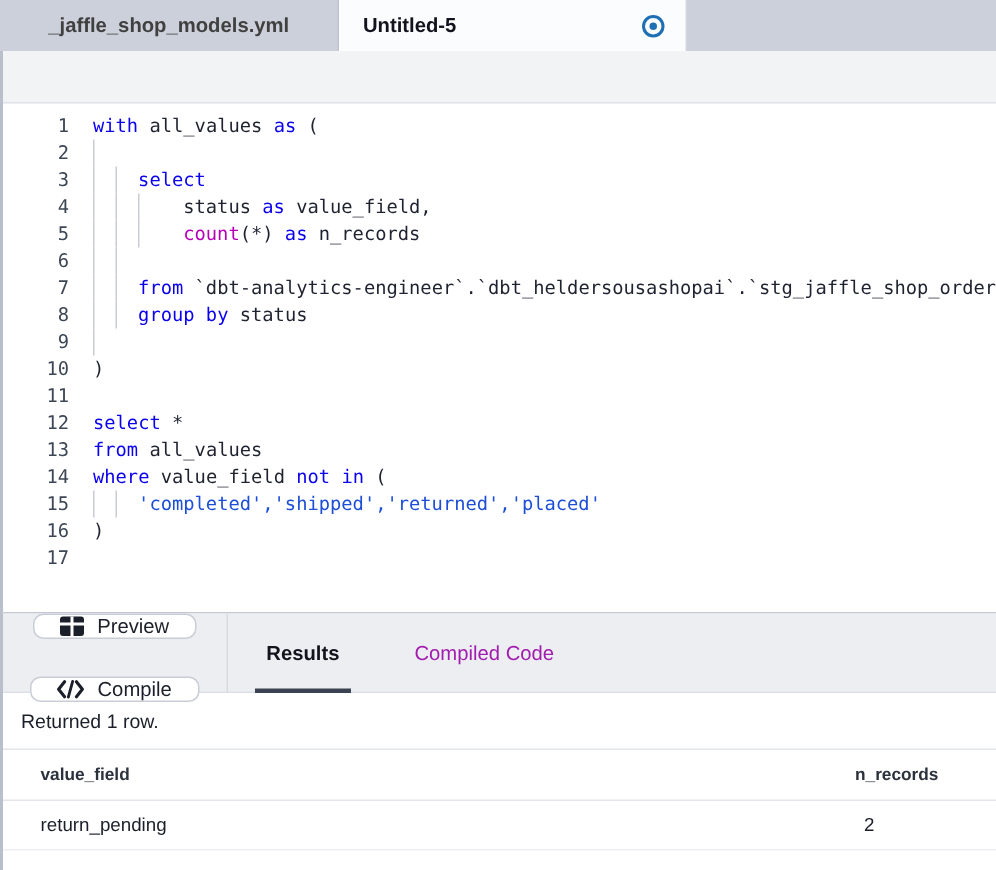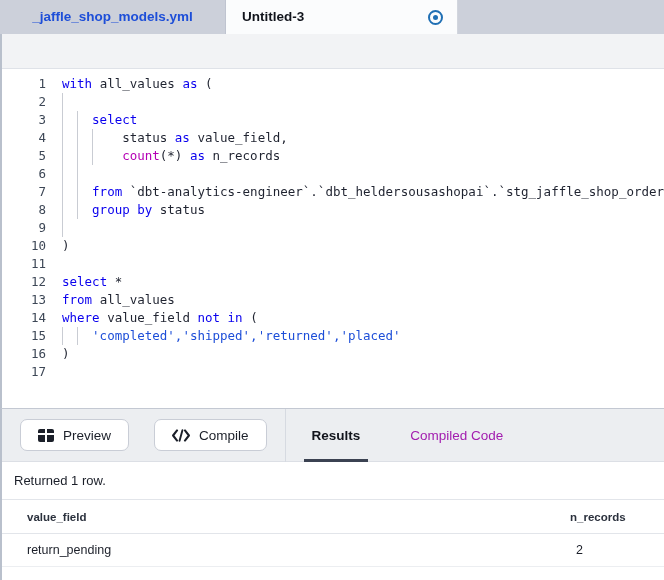--- a/index.html
+++ b/index.html
@@ -19,21 +19,21 @@
     background: #ccd0da;
     display: flex; align-items: stretch;
   }
   .tab {
     display: flex; align-items: center;
     height: 34px; padding: 0 16px;
     font-size: 13.5px; font-weight: 700; color: #22262f;
     white-space: nowrap; cursor: pointer;
     border-right: 1px solid #bfc4d0;
   }
-  .tab.inactive { background: #ccd0da; color: #1d4ed8; }
+  .tab.inactive { background: #ccd0da; color: #404040; }
   .tab.active {
     background: #fbfcfd; color: #11141c;
     border-right: 1px solid #d2d6de;
   }
   .tab-label { line-height: 34px; }
   .tab.active { width: 232px; justify-content: space-between; padding-right: 14px; }
   .tab.inactive { width: 226px; justify-content: center; }
   .dirty-dot {
     width: 15px; height: 15px; border-radius: 50%;
     border: 2.5px solid #1f6fb4;
@@ -84,21 +84,21 @@
     position: absolute; left: 0; top: 408px; width: 664px; height: 172px;
     background: #ffffff;
     border-top: 1px solid #c3c8d2;
     border-left: 2px solid #b9c0cc;
   }
   .panel-toolbar {
     position: relative; height: 53px; background: #eceef1;
     display: flex; align-items: center;
     border-bottom: 1px solid #dcdfe5;
   }
-  .btn-group { display: flex; gap: 25px; padding-left: 18px; padding-right: 18px; height: 53px; align-items: center; }
+  .btn-group { display: flex; gap: 25px; padding-left: 18px; padding-right: 18px; height: 53px; align-items: center; flex-direction: column; }
   .btn {
     display: inline-flex; align-items: center; gap: 9px;
     height: 32px; padding: 0 17px;
     background: #ffffff; border: 1px solid #c9cdd6; border-radius: 7px;
     font-size: 13.5px; color: #1b1f29; cursor: pointer;
     font-family: "Liberation Sans", sans-serif;
   }
   .tbl-icon { width: 16px; height: 13px; background: #1b1f29; border-radius: 2px; position: relative; flex: 0 0 auto; }
   .tbl-icon::before { content:""; position:absolute; left:0; right:0; top:4.5px; height:1.6px; background:#ffffff; }
   .tbl-icon::after  { content:""; position:absolute; top:0; bottom:0; left:7.2px; width:1.6px; background:#ffffff; }
@@ -141,21 +141,21 @@
 </head>
 <body>
 
 <div class="app">
 
   <div class="tabbar">
     <div class="tab inactive">
       <span class="tab-label">_jaffle_shop_models.yml</span>
     </div>
     <div class="tab active">
-      <span class="tab-label">Untitled-3</span>
+      <span class="tab-label">Untitled-5</span>
       <span class="dirty-dot">
           <i></i>
         </span>
     </div>
     <div class="tabbar-filler"></div>
   </div>
 
   <div class="editor-wrap">
     <div class="editor-topstrip"></div>
     <div class="editor">

